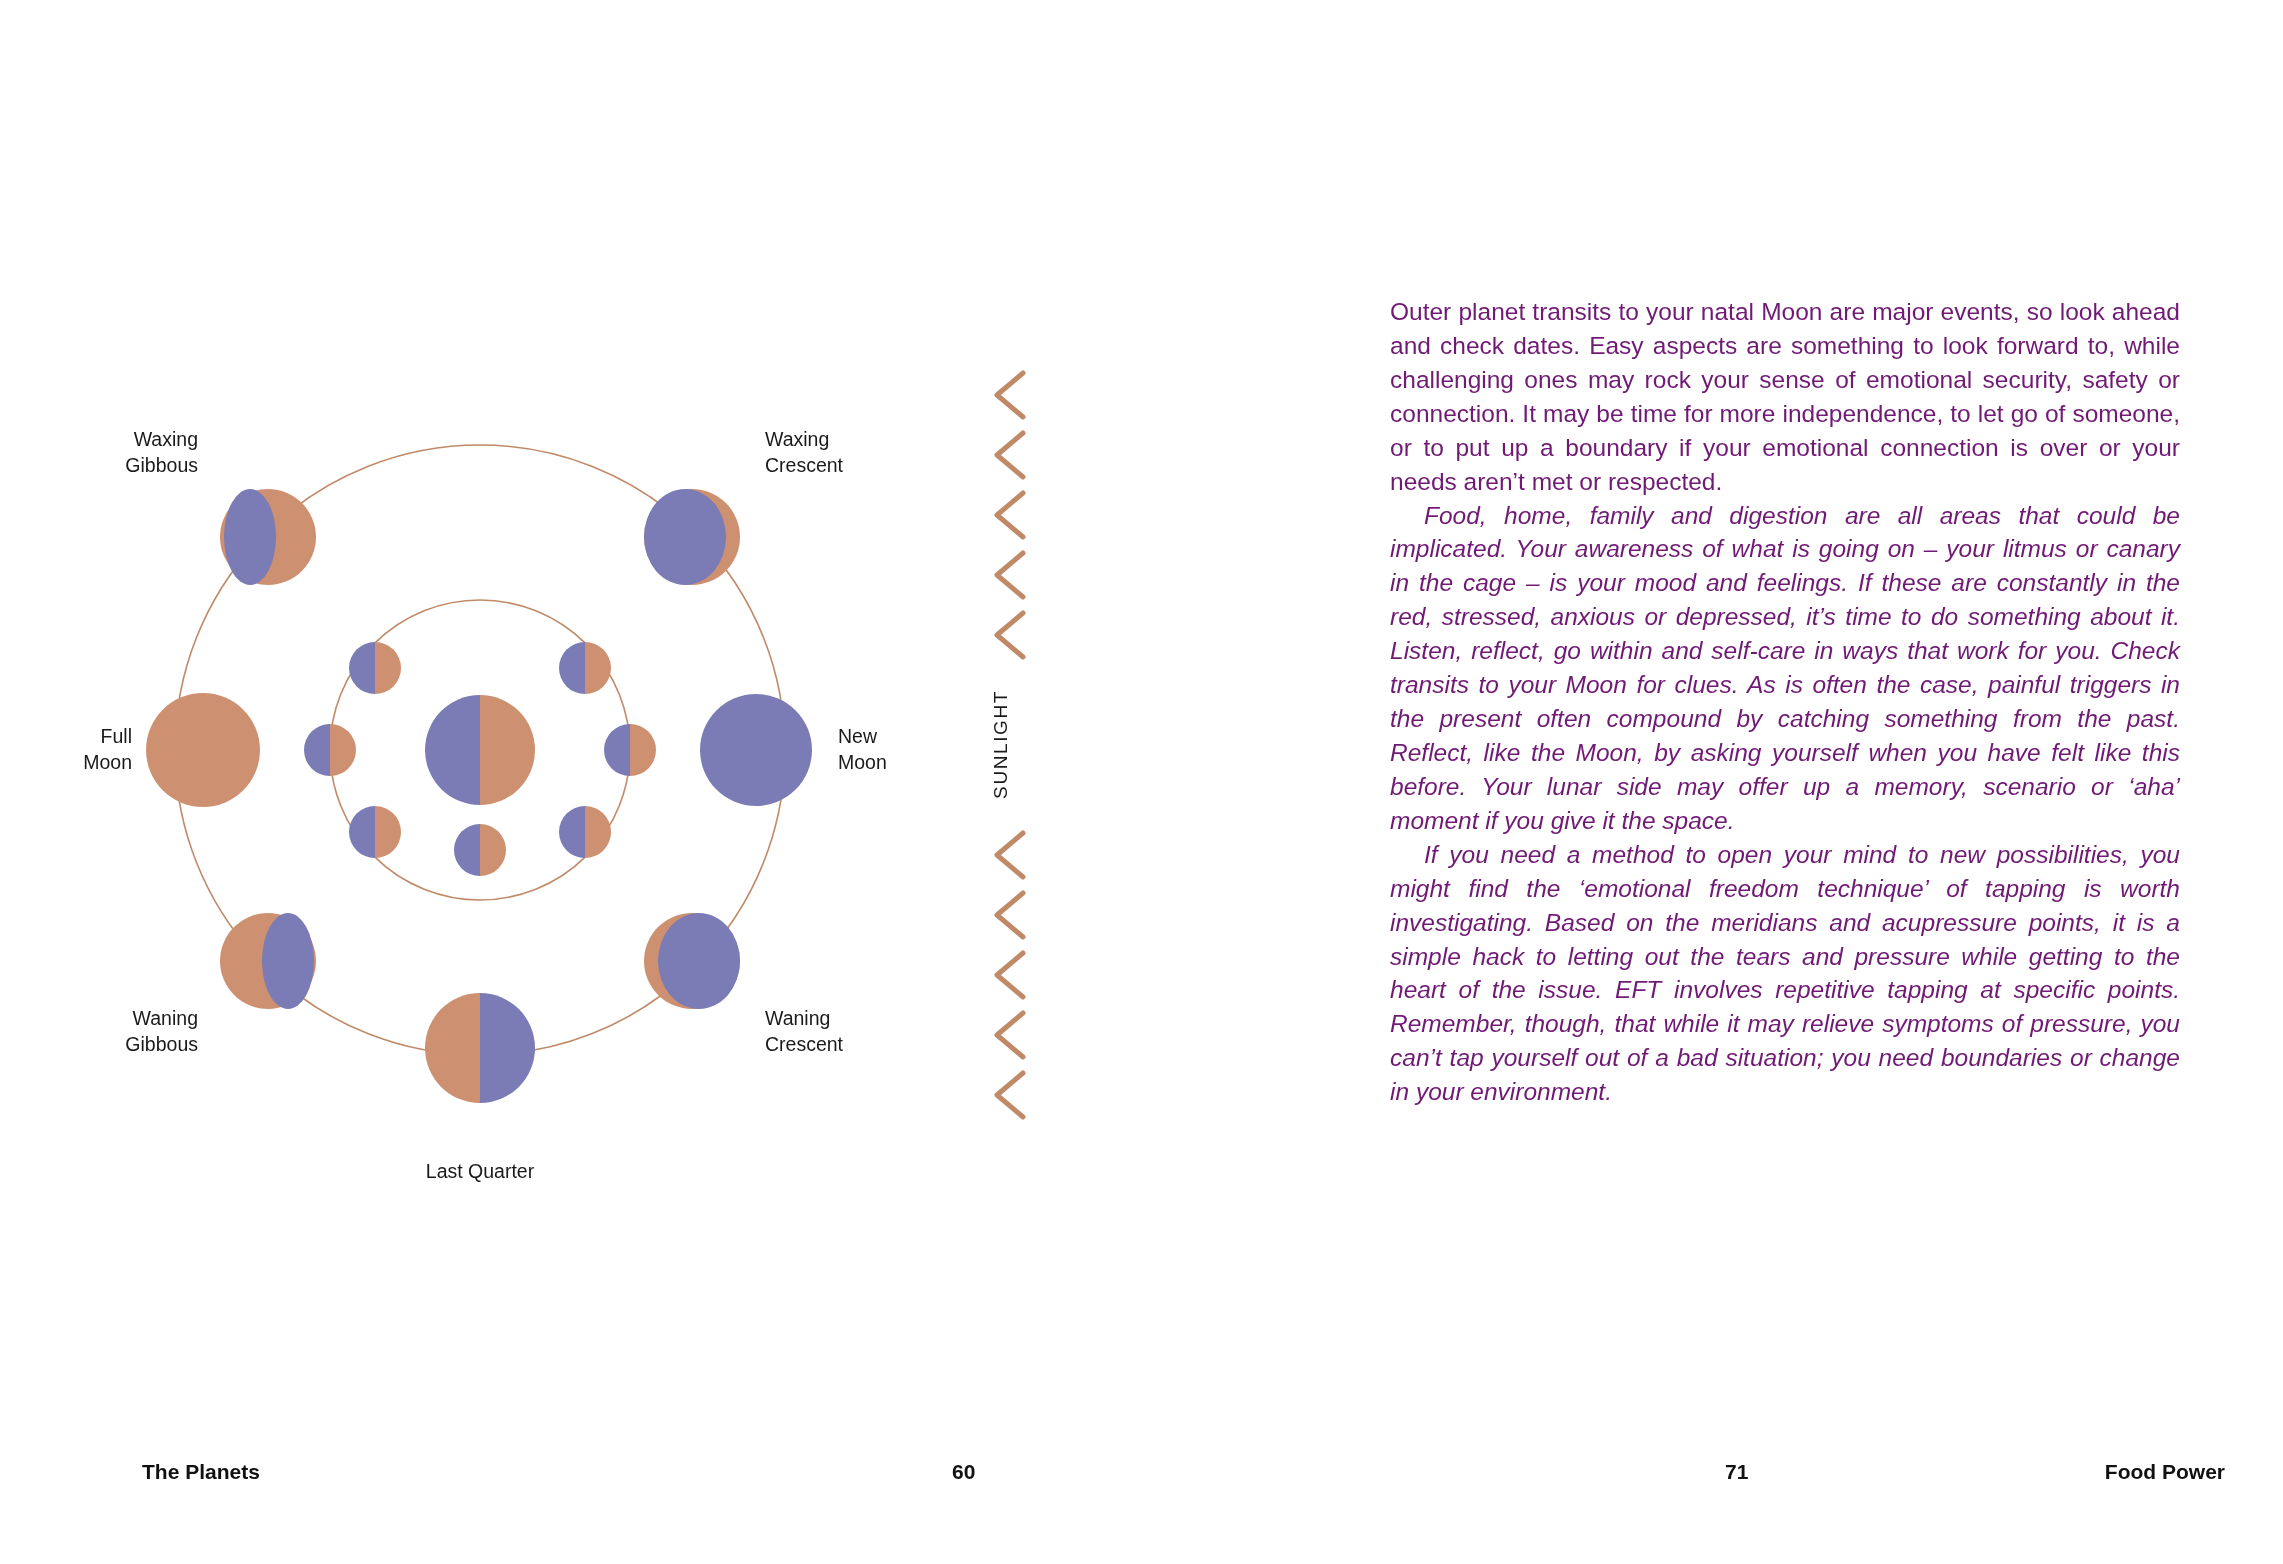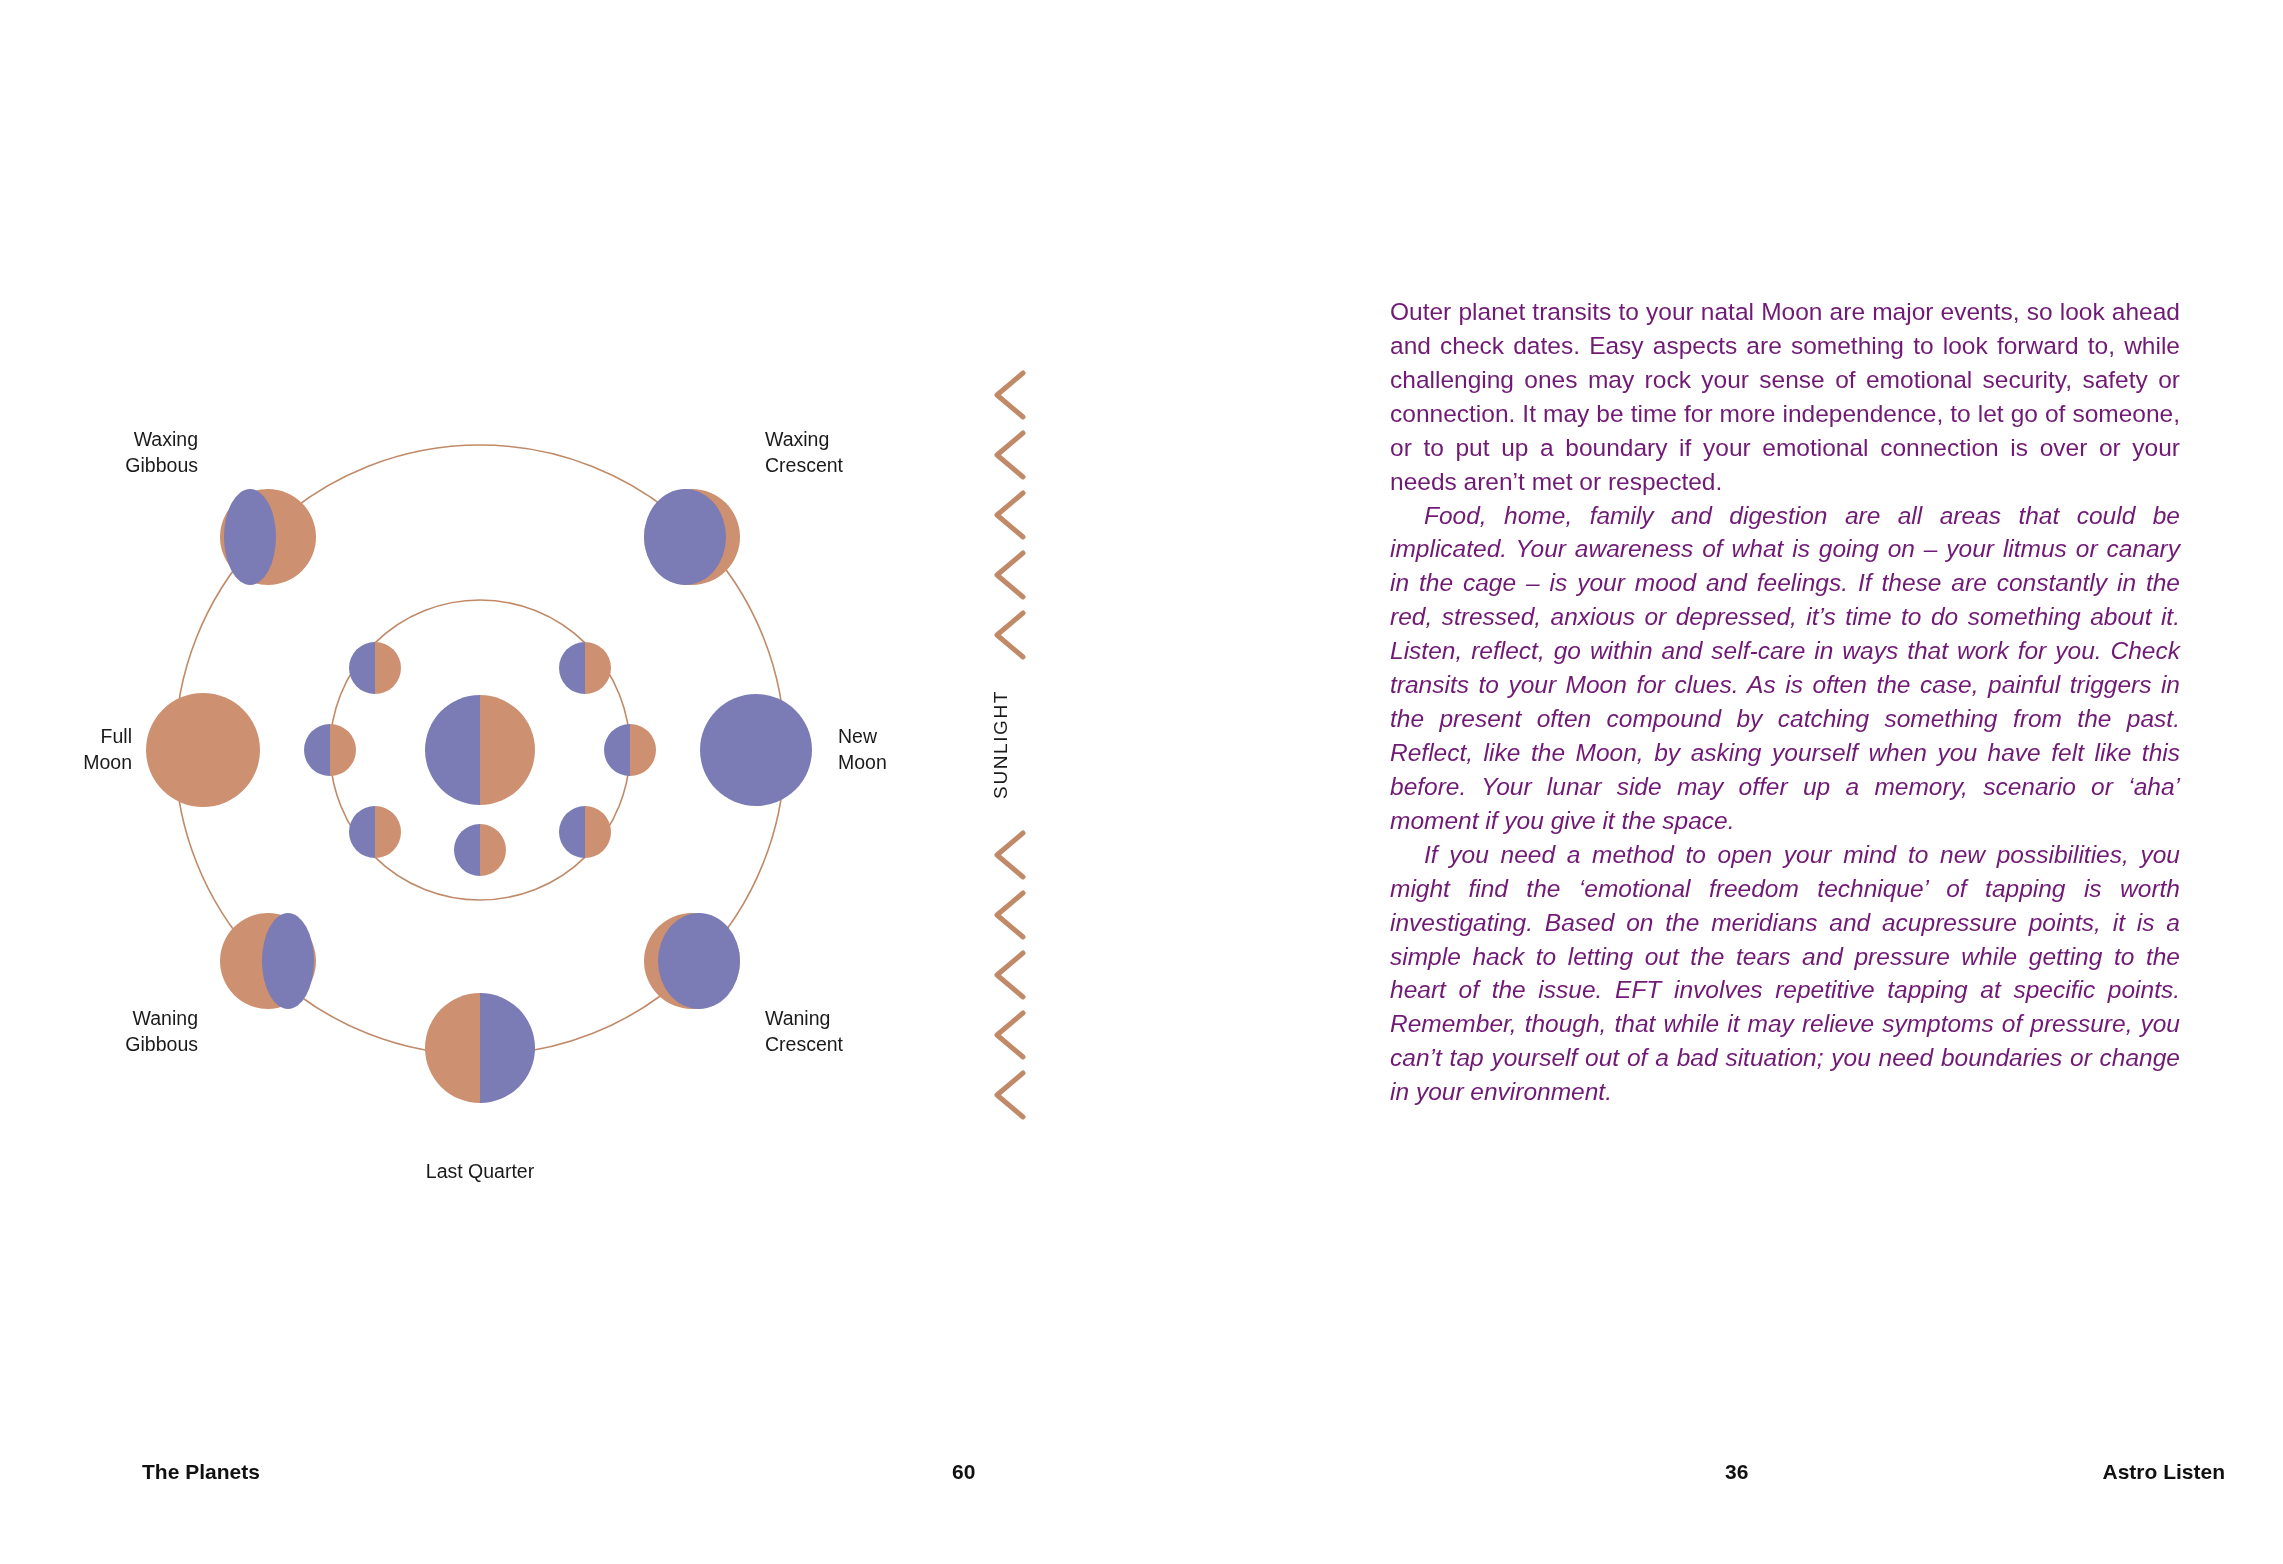--- a/index.html
+++ b/index.html
@@ -245,17 +245,17 @@
 
   <div class="page page-right">
 
 
     <div class="body-col">
       <p>Outer planet transits to your natal Moon are major events, so look ahead and check dates. Easy aspects are something to look forward to, while challenging ones may rock your sense of emotional security, safety or connection. It may be time for more independence, to let go of someone, or to put up a boundary if your emotional connection is over or your needs aren’t met or respected.</p>
       <p>Food, home, family and digestion are all areas that could be implicated. Your awareness of what is going on – your litmus or canary in the cage – is your mood and feelings. If these are constantly in the red, stressed, anxious or depressed, it’s time to do something about it. Listen, reflect, go within and self-care in ways that work for you. Check transits to your Moon for clues. As is often the case, painful triggers in the present often compound by catching something from the past. Reflect, like the Moon, by asking yourself when you have felt like this before. Your lunar side may offer up a memory, scenario or ‘aha’ moment if you give it the space.</p>
       <p>If you need a method to open your mind to new possibilities, you might find the ‘emotional freedom technique’ of tapping is worth investigating. Based on the meridians and acupressure points, it is a simple hack to letting out the tears and pressure while getting to the heart of the issue. EFT involves repetitive tapping at specific points. Remember, though, that while it may relieve symptoms of pressure, you can’t tap yourself out of a bad situation; you need boundaries or change in your environment.</p>
     </div>
 
-    <div class="footer footer-right-page" style="left:385px;">36</div>
-    <div class="footer footer-right-title">Astro Listen</div>
+    <div class="footer footer-right-page" style="left:385px;">71</div>
+    <div class="footer footer-right-title">Food Power</div>
   </div>
 
 </div>
 
 </body></html>

